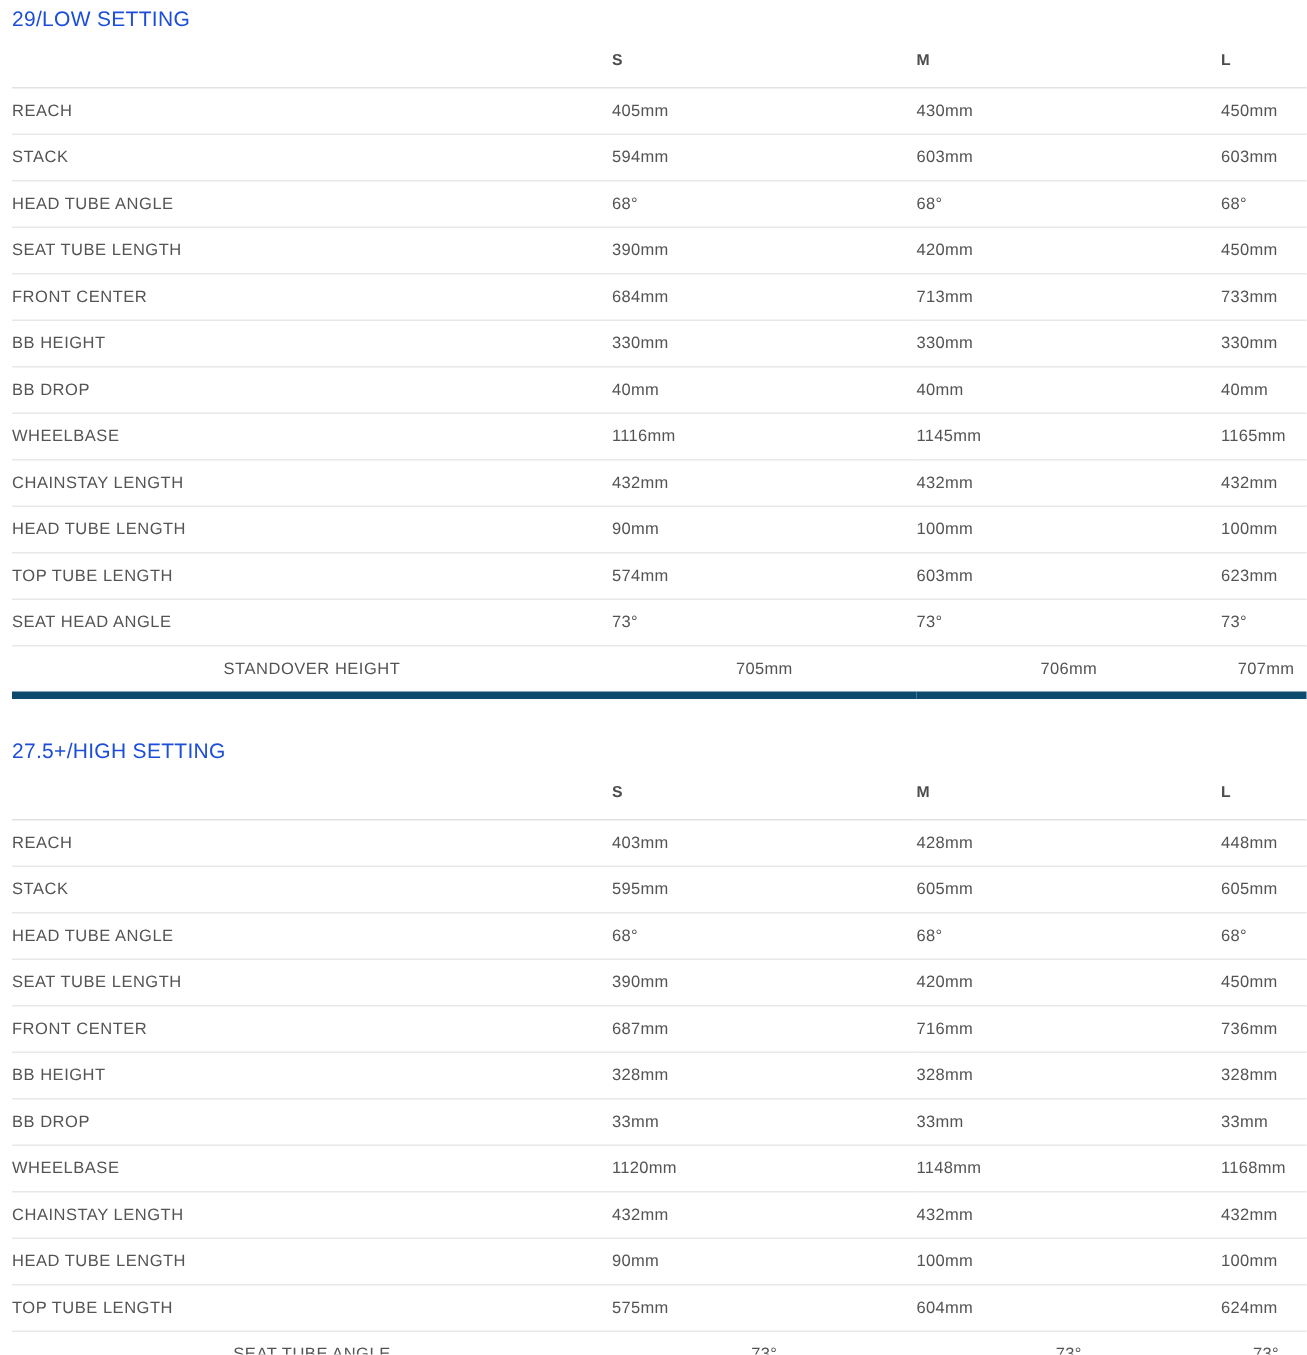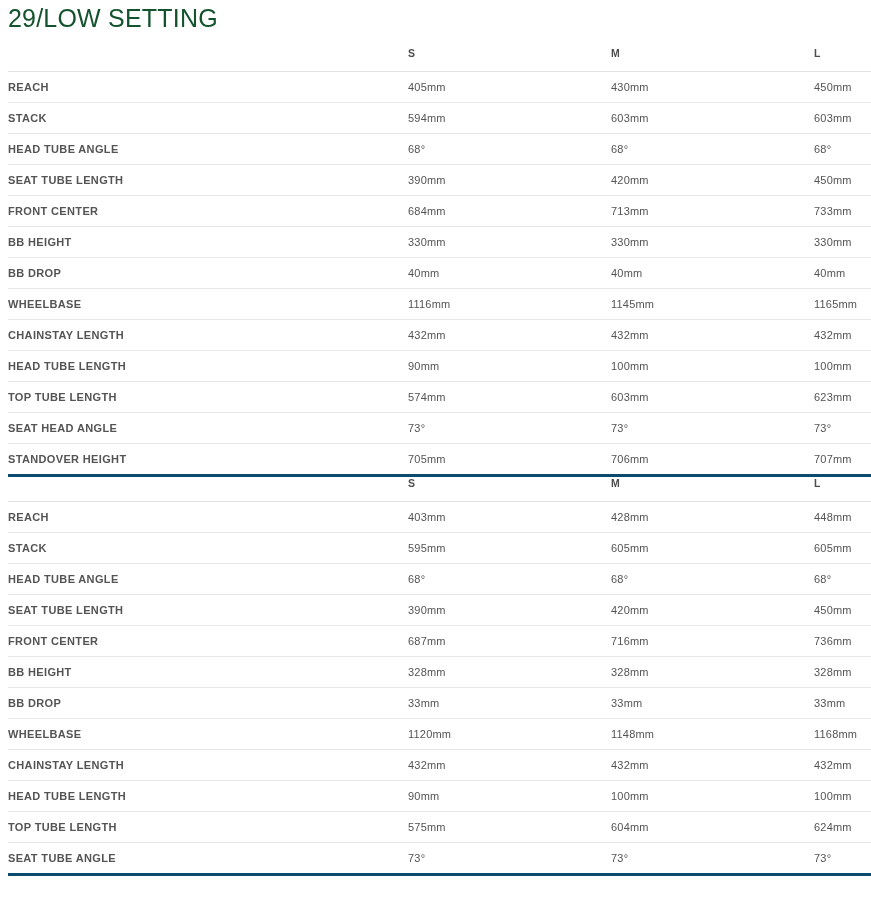--- a/index.html
+++ b/index.html
@@ -16,23 +16,23 @@
   }
   .page {
     width: 871px;
     box-sizing: border-box;
     padding: 0 8px;
   }
   .section {
     margin: 0;
   }
   .section-title {
-    font-size: 25px;
+    font-size: 14px;
     font-weight: 400;
-    color: #14532d;
+    color: #1d4ed8;
     letter-spacing: 0.2px;
     padding: 4px 0 14px 0;
     margin: 0;
   }
   .section.second .section-title {
     padding-top: 26px;
   }
   table.geo {
     width: 100%;
     border-collapse: collapse;
@@ -56,24 +56,25 @@
   }
   table.geo tbody td {
     font-size: 11px;
     color: #545454;
     padding: 9px 0 9px 0;
     border-bottom: 1px solid #e8e8e8;
     vertical-align: middle;
     white-space: nowrap;
   }
   table.geo tbody tr:last-child td {
-    border-bottom: 3px solid #0c4a6e;
+    border-bottom: 5px solid #0c4a6e;
+    text-align: center;
   }
   td.rowlabel {
-    font-weight: bold;
+    font-weight: normal;
     font-size: 10.5px;
     letter-spacing: 0.35px;
     color: #4d4d4d;
     padding-left: 2px;
   }
   td.value {
     font-weight: 400;
     font-size: 11.5px;
     color: #555;
     letter-spacing: 0.2px;
@@ -179,20 +180,21 @@
           <td class="rowlabel">STANDOVER HEIGHT</td>
           <td class="value">705mm</td>
           <td class="value">706mm</td>
           <td class="value">707mm</td>
         </tr>
       </tbody>
     </table>
   </div>
 
   <div class="section second">
+    <h2 class="section-title">27.5+/HIGH SETTING</h2>
 
     <table class="geo">
       <colgroup>
         <col class="label-col">
         <col class="size-col">
         <col class="size-col">
         <col class="size-col-last">
       </colgroup>
       <thead>
         <tr>

